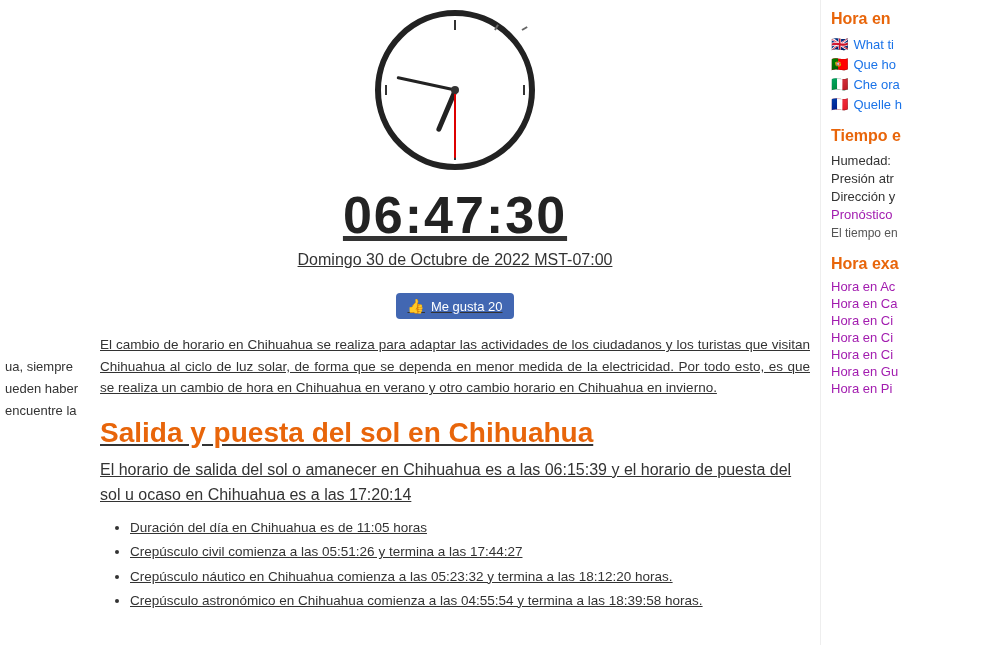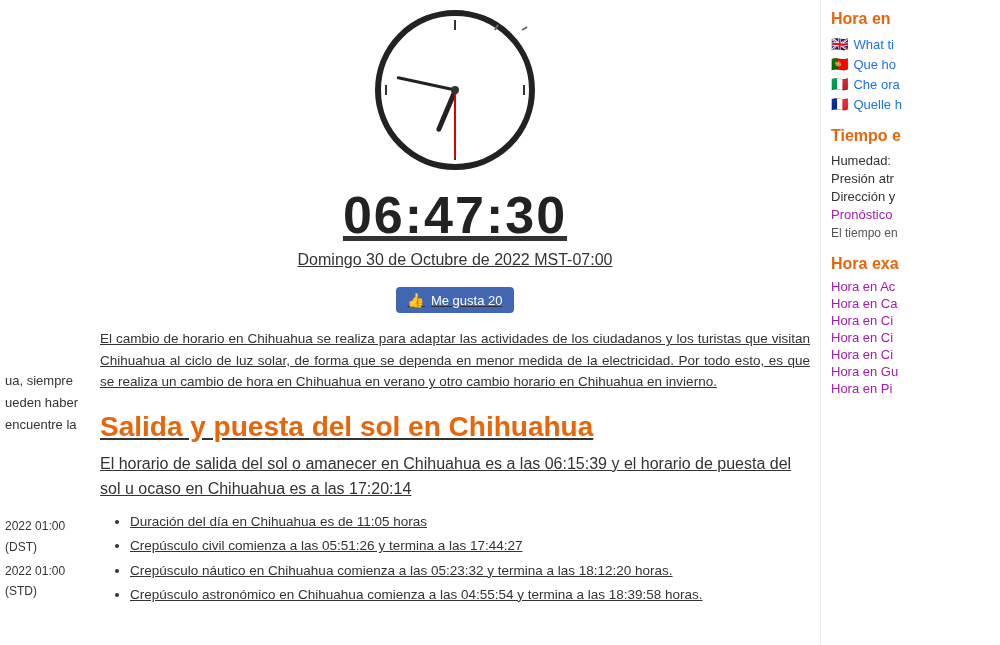--- a/index.html
+++ b/index.html
@@ -9,21 +9,21 @@
 
     
     .clock-section { display: flex; flex-direction: column; align-items: center; padding: 10px 0 15px; }
     .clock-face { width: 160px; height: 160px; border-radius: 50%; border: 6px solid #222; position: relative; background: #fff; margin-bottom: 15px; }
     .hour-hand { width: 4px; height: 45px; background: #222; border-radius: 2px; }
     .minute-hand { width: 3px; height: 60px; background: #222; border-radius: 2px; }
     .second-hand { width: 2px; height: 65px; background: #e00; border-radius: 1px; }
     .hand-wrapper { position: absolute; bottom: 50%; left: 50%; transform-origin: bottom center; }
     .center-dot { position: absolute; width: 8px; height: 8px; background: #333; border-radius: 50%; top: 50%; left: 50%; transform: translate(-50%, -50%); z-index: 10; }
     .clock-time { font-size: 52px; font-weight: bold; color: #222; letter-spacing: 2px; margin-bottom: 6px; }
-    .clock-date { font-size: 16px; color: #333; margin-bottom: 18px; }
+    .clock-date { font-size: 16px; color: #333; margin-bottom: 24px; }
     .like-btn { display: inline-flex; align-items: center; gap: 6px; background: #4267B2; color: #fff; border: none; border-radius: 4px; padding: 5px 12px; font-size: 13px; cursor: pointer; }
     .like-btn .thumb { font-size: 14px; }
 
     
     .description-text { font-size: 13.5px; line-height: 1.6; color: #333; margin-bottom: 18px; text-align: justify; }
 
     
     .sunrise-title { font-size: 28px; color: #e8650a; font-weight: bold; margin-bottom: 8px; }
     .sunrise-text { font-size: 16px; line-height: 1.6; color: #333; margin-bottom: 8px; }
     .sunrise-list { list-style: disc; padding-left: 30px; font-size: 13.5px; line-height: 1.8; color: #333; }
@@ -40,28 +40,24 @@
     .weather-partial { font-size: 13px; color: #333; margin-bottom: 3px; }
 
     
     .hora-exa-title { font-size: 16px; color: #e8650a; font-weight: bold; margin-bottom: 6px; }
   </style>
 </head>
 <body>
 
 <div class="page-wrapper">
 
-  <div style="position:absolute; left:0; top:370px; width:85px; overflow:hidden; font-size:13px; color:#333; line-height:1.7; padding-left:5px;">
+  <div style="position:absolute; left:0; top:356px; width:85px; overflow:hidden; font-size:13px; color:#333; line-height:1.7; padding-left:5px;">
     <p>ua, siempre</p>
     <p>ueden haber</p>
     <p>encuentre la</p>
-    <div style="margin-top:80px;">
-      <p style="font-size:12px; margin-bottom:4px;">2022 01:00 (DST)</p>
-      <p style="font-size:12px;">2022 01:00 (STD)</p>
-    </div>
   </div>
 
   <div style="margin-left:90px; flex:1; max-width:730px;text-decoration:underline;">
 
     <div class="clock-section">
       <div class="clock-face">
 
         <div style="position:absolute;width:100%;height:100%;top:0;left:0;">
 
           <div style="position:absolute;width:2px;height:10px;background:#333;top:4px;left:50%;transform:translateX(-50%);"></div>

